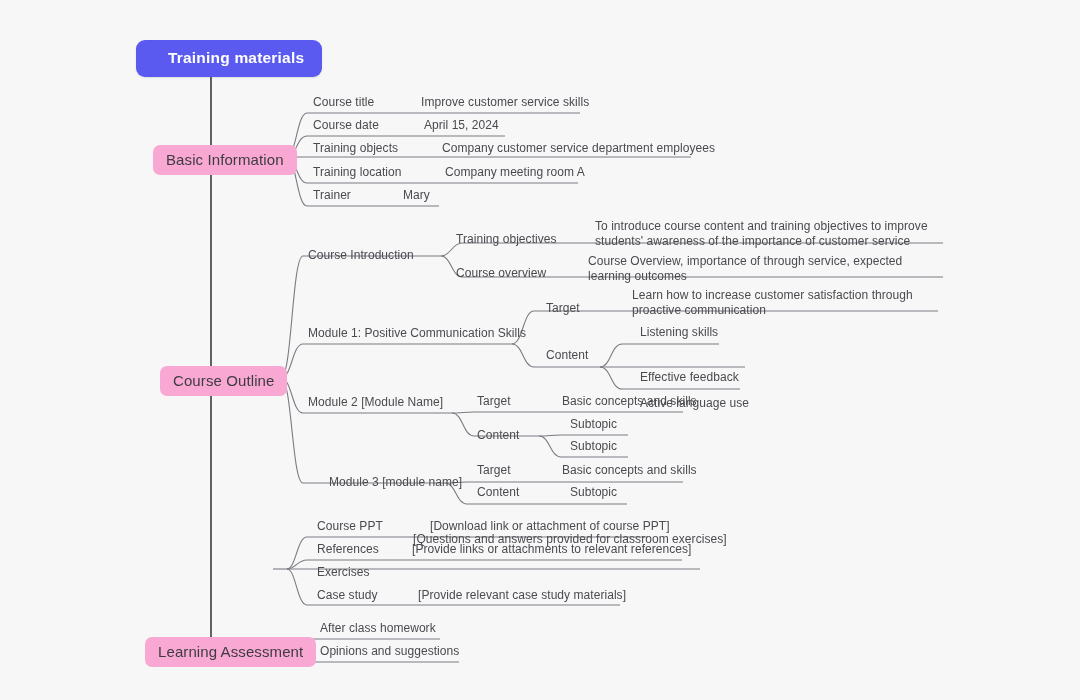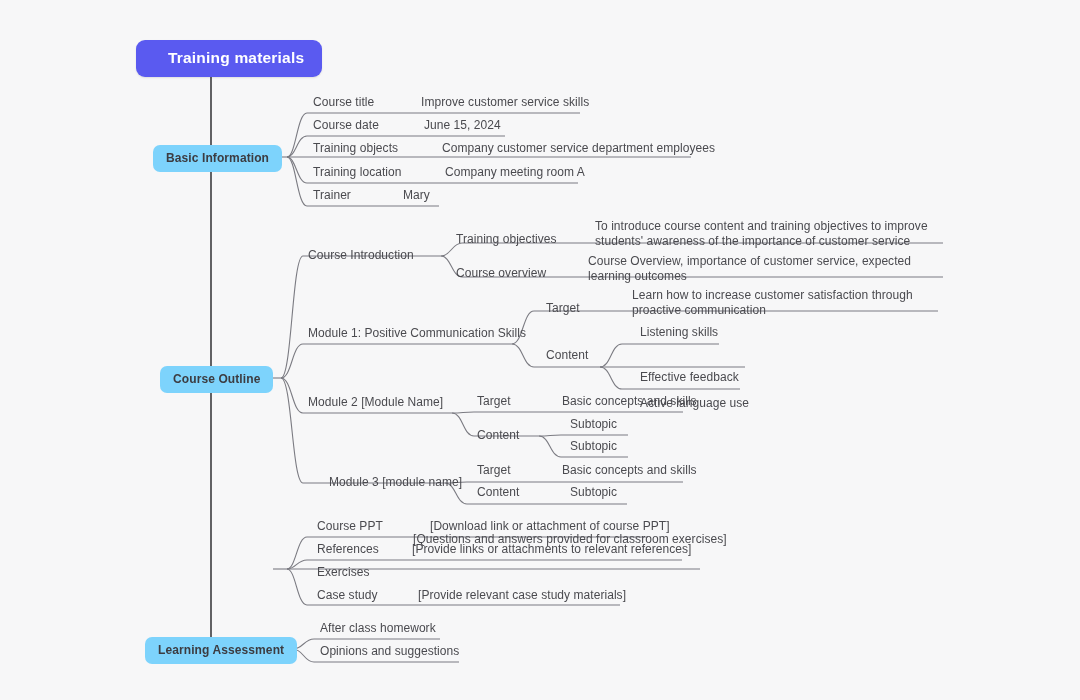--- a/index.html
+++ b/index.html
@@ -38,27 +38,26 @@
     color: #ffffff;
     font-size: 15.5px;
     font-weight: bold;
     border-radius: 9px;
     padding: 9px 18px 10px 32px;
     letter-spacing: 0.2px;
     box-shadow: 0 1px 2px rgba(0,0,0,0.10);
   }
   
   .branch-pill {
-    background: #7dd3fc;
+    background: #f9a8d4;
     color: #3c3c41;
-    font-size: 12px;
+    font-size: 15px;
     border-radius: 7px;
     padding: 6px 13px 7px 13px;
     letter-spacing: 0.1px;
-    font-weight: bold;
   }
   
   .text-node {
     color: #4a4a4f;
     font-size: 12px;
     letter-spacing: 0.05px;
     line-height: 15px;
   }
   .text-node.wrap {
     white-space: normal;
@@ -125,40 +124,40 @@
   </svg>
 
   <div class="node root-node" style="left:136px; top:40px;">Training materials</div>
 
   <div class="node branch-pill" style="left:153px; top:145px;">Basic Information</div>
 
   <div class="node text-node" style="left:313px; top:95px;">Course title</div>
   <div class="node text-node" style="left:421px; top:95px;">Improve customer service skills</div>
 
   <div class="node text-node" style="left:313px; top:118px;">Course date</div>
-  <div class="node text-node" style="left:424px; top:118px;">June 15, 2024</div>
+  <div class="node text-node" style="left:424px; top:118px;">April 15, 2024</div>
 
   <div class="node text-node" style="left:313px; top:141px;">Training objects</div>
   <div class="node text-node" style="left:442px; top:141px;">Company customer service department employees</div>
 
   <div class="node text-node" style="left:313px; top:165px;">Training location</div>
   <div class="node text-node" style="left:445px; top:165px;">Company meeting room A</div>
 
   <div class="node text-node" style="left:313px; top:188px;">Trainer</div>
   <div class="node text-node" style="left:403px; top:188px;">Mary</div>
 
   <div class="node branch-pill" style="left:160px; top:366px;">Course Outline</div>
 
   <div class="node text-node" style="left:308px; top:248px;">Course Introduction</div>
 
   <div class="node text-node" style="left:456px; top:232px;">Training objectives</div>
   <div class="node text-node wrap" style="left:595px; top:219px; width:345px;">To introduce course content and training objectives to improve students' awareness of the importance of customer service</div>
 
   <div class="node text-node" style="left:456px; top:266px;">Course overview</div>
-  <div class="node text-node wrap" style="left:588px; top:254px; width:325px;">Course Overview, importance of customer service, expected learning outcomes</div>
+  <div class="node text-node wrap" style="left:588px; top:254px; width:325px;">Course Overview, importance of through service, expected learning outcomes</div>
 
   <div class="node text-node" style="left:308px; top:326px;">Module 1: Positive Communication Skills</div>
 
   <div class="node text-node" style="left:546px; top:301px;">Target</div>
   <div class="node text-node wrap" style="left:632px; top:288px; width:300px;">Learn how to increase customer satisfaction through proactive communication</div>
 
   <div class="node text-node" style="left:546px; top:348px;">Content</div>
 
   <div class="node text-node" style="left:640px; top:325px;">Listening skills</div>
   <div class="node text-node" style="left:640px; top:348px;margin-top:48px;">Active language use</div>

